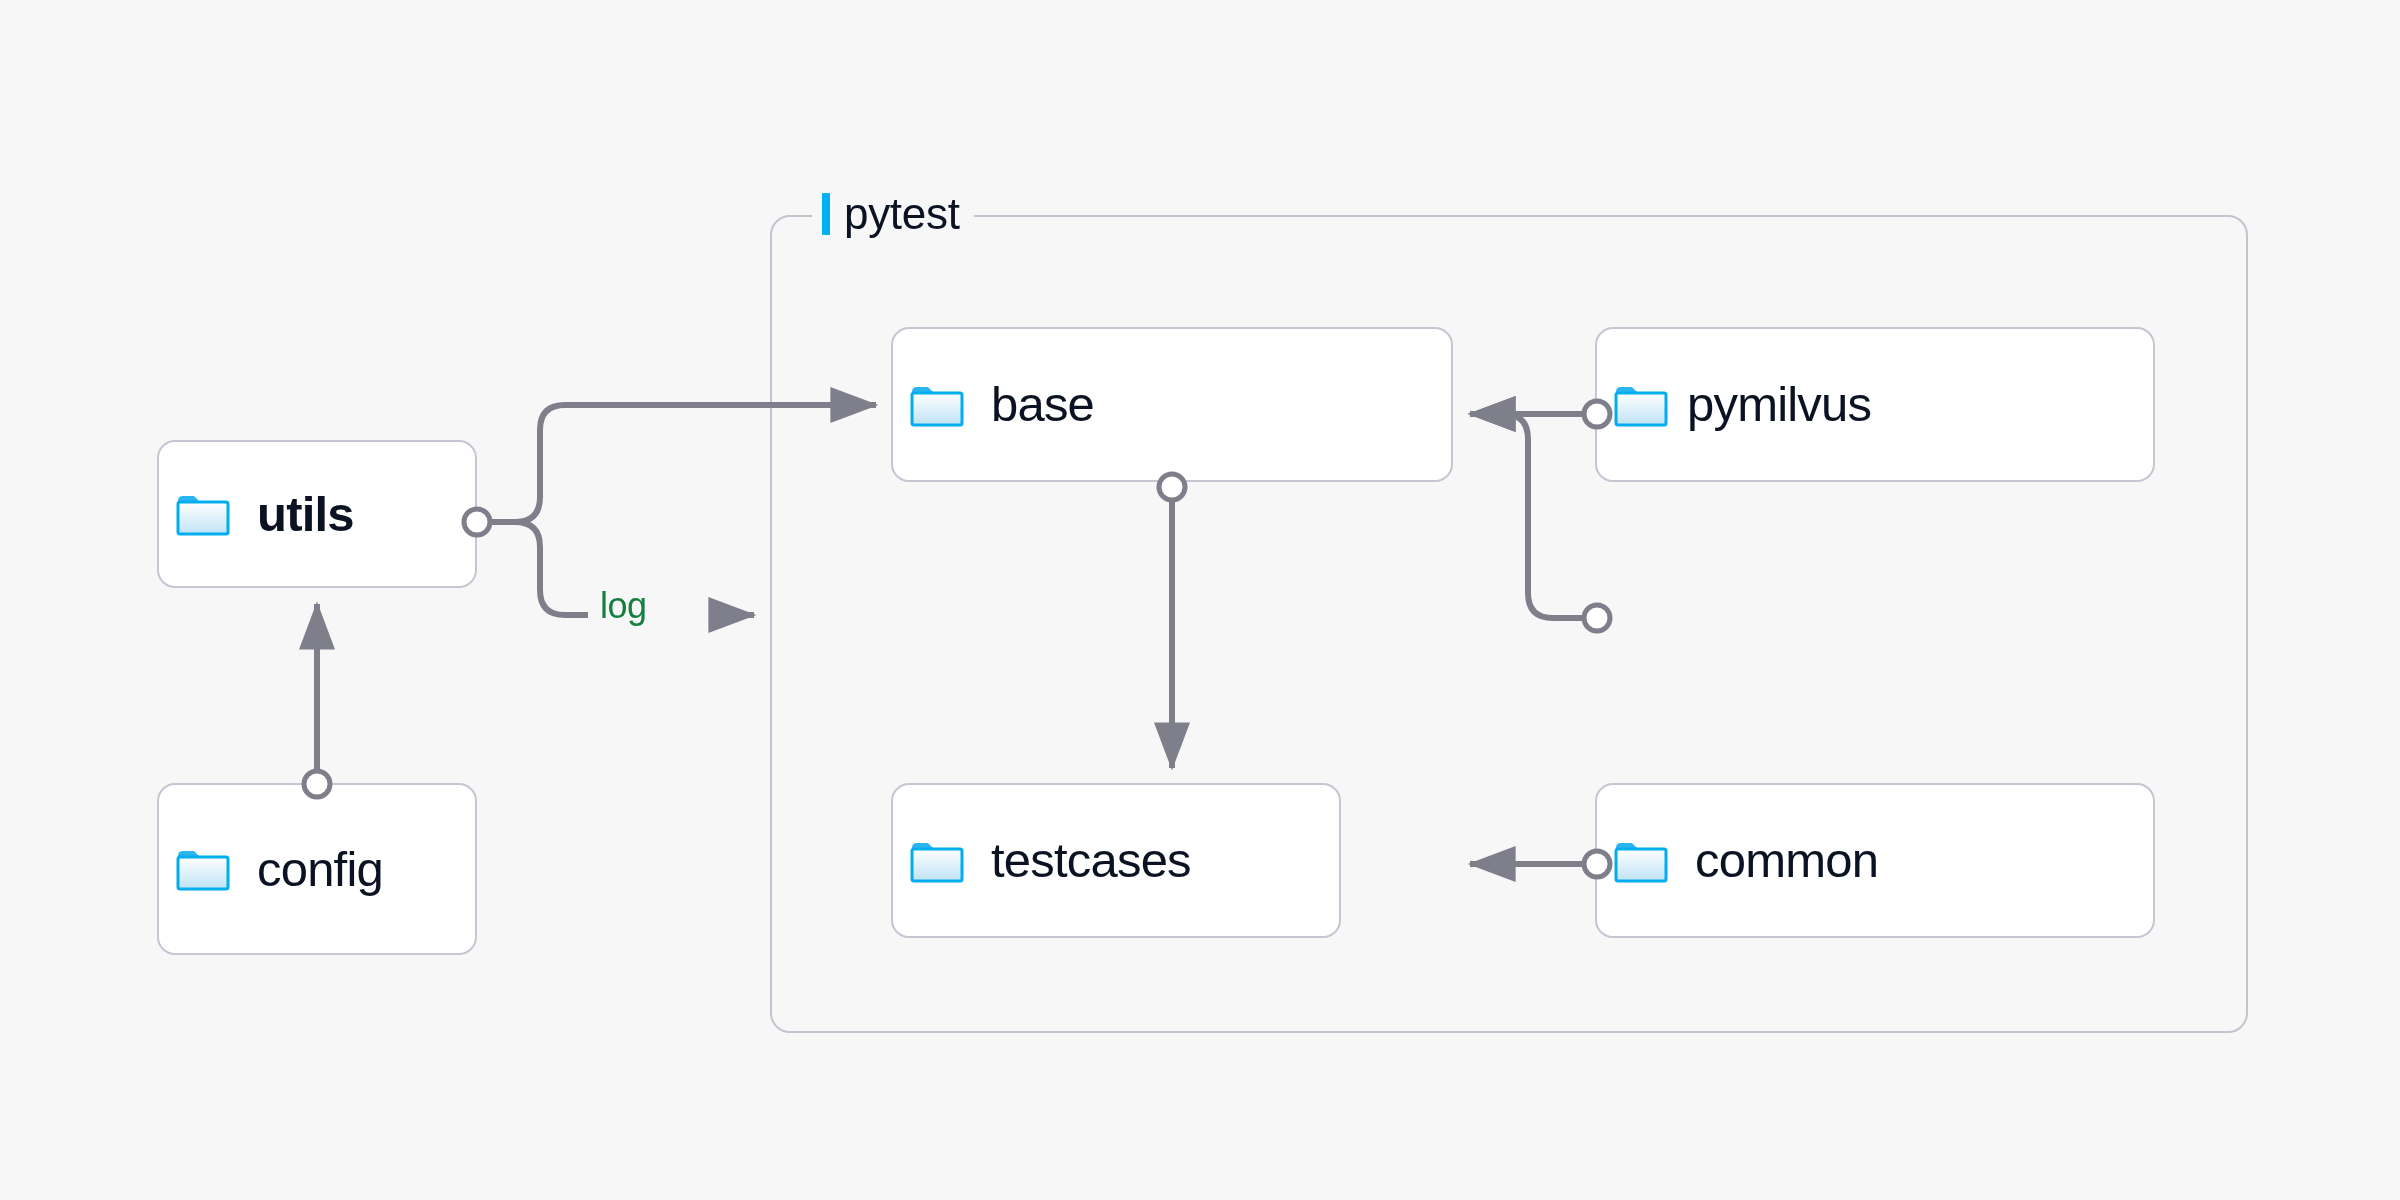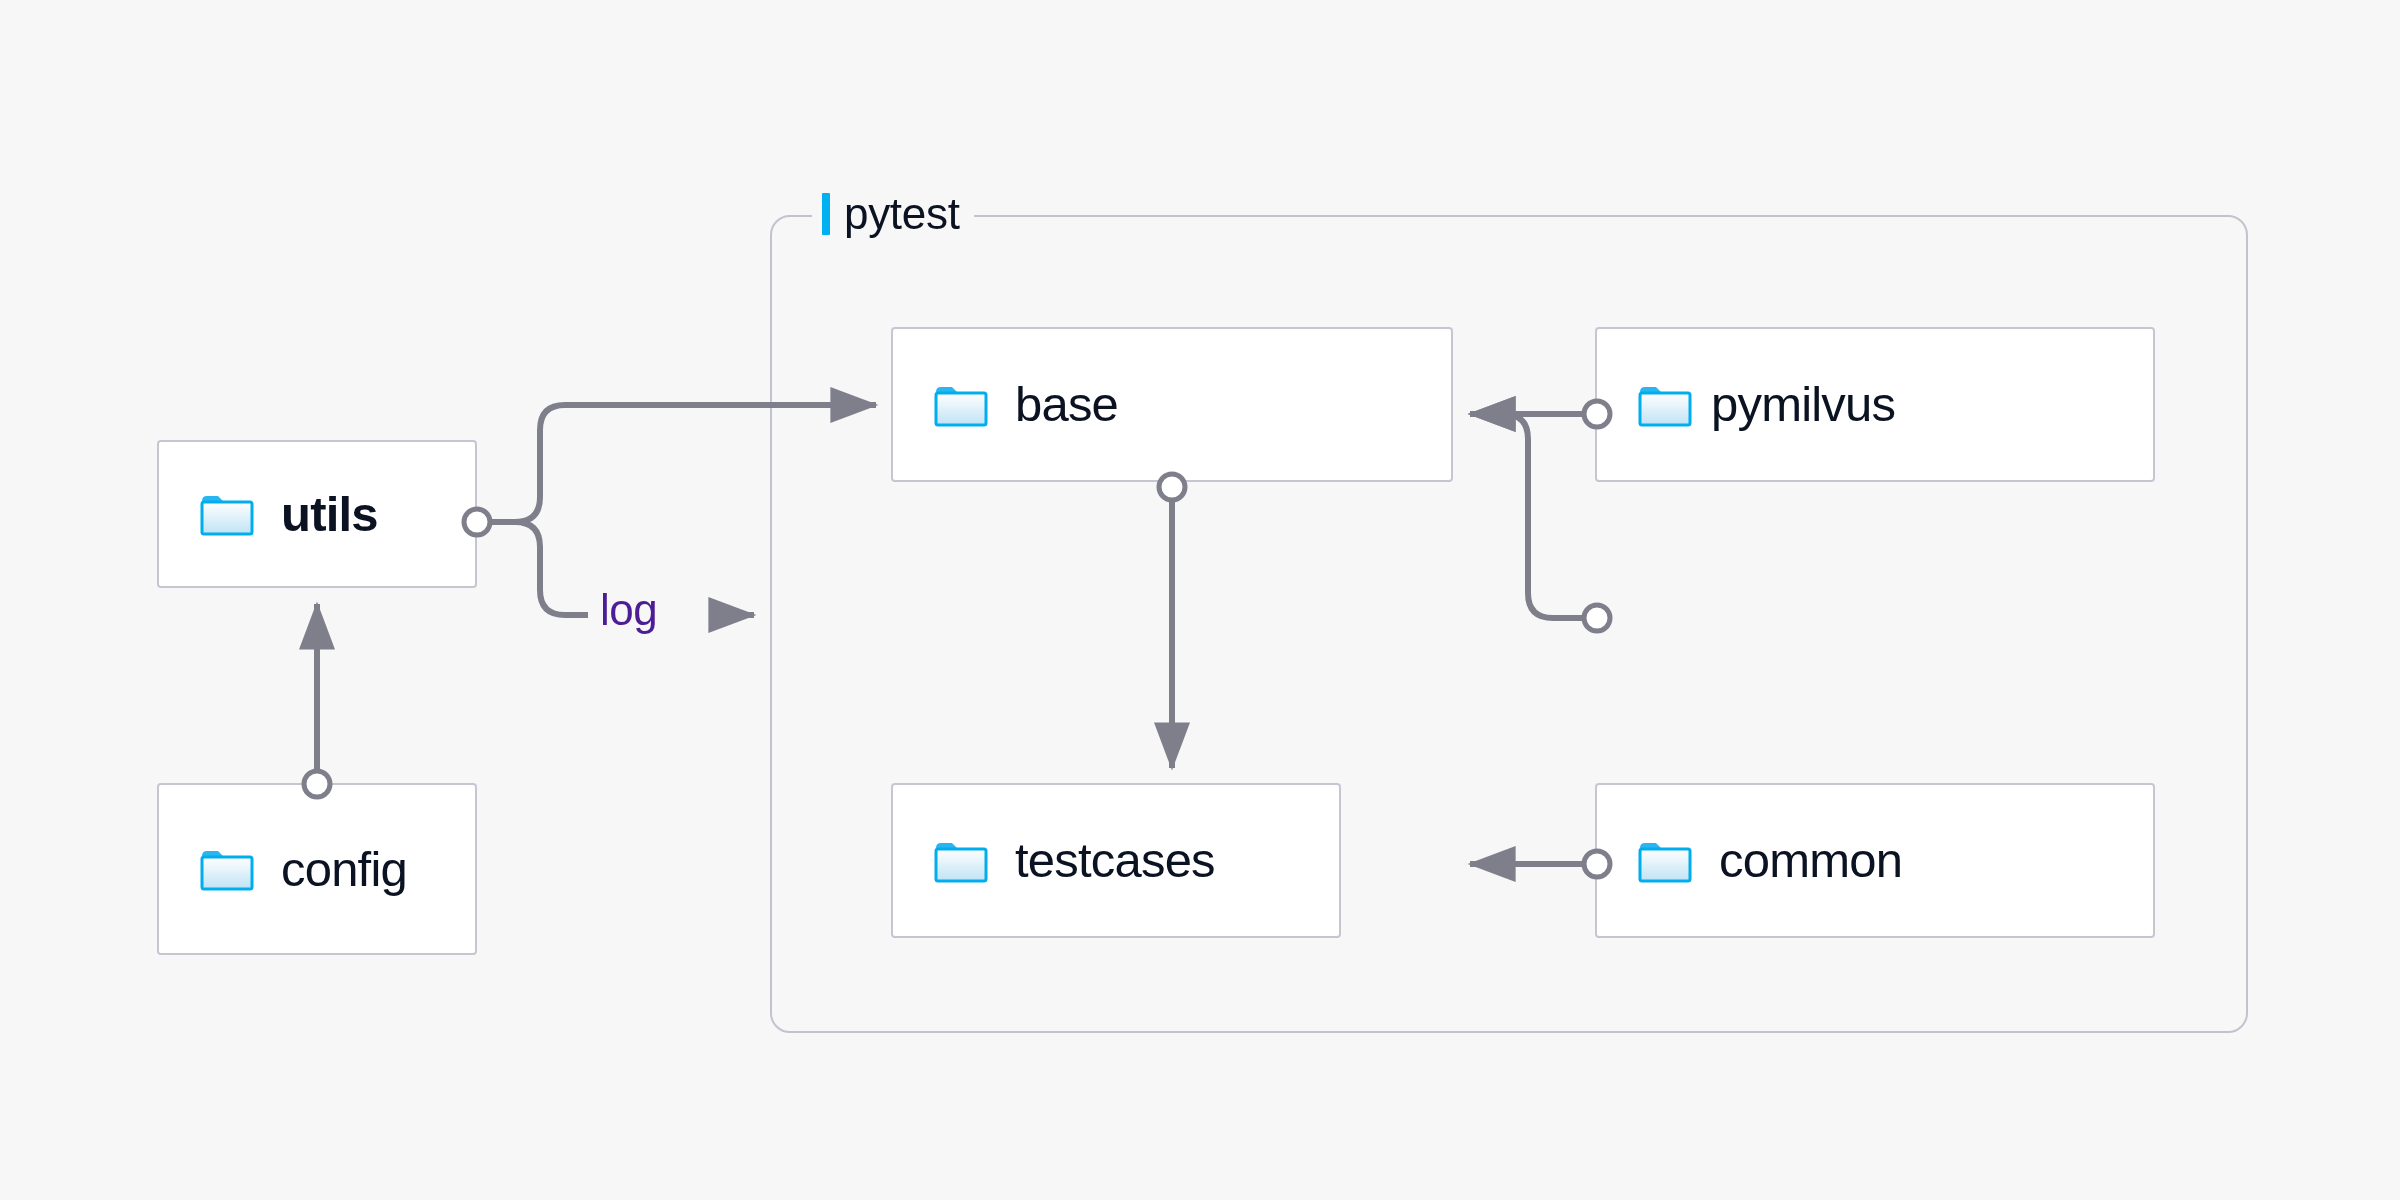--- a/index.html
+++ b/index.html
@@ -58,45 +58,45 @@
     letter-spacing: -0.3px;
     white-space: nowrap;
   }
 
   
   .node {
     position: absolute;
     box-sizing: border-box;
     background: #ffffff;
     border: 2px solid #c6c6d2;
-    border-radius: 4px;
+    border-radius: 18px;
     display: flex;
     align-items: center;
-    padding-left: 40px;
+    padding-left: 16px;
     gap: 26px;
   }
   .node-label {
     font-size: 49px;
     color: #0b1222;
     letter-spacing: -0.8px;
     white-space: nowrap;
     line-height: 1;
   }
   .folder-icon {
     width: 56px;
     height: 46px;
     flex: none;
     display: block;
   }
 
   
   .edge-label {
     position: absolute;
-    font-size: 44px;
-    color: #4c1d95;
+    font-size: 36px;
+    color: #15803d;
     letter-spacing: -0.5px;
     white-space: nowrap;
     line-height: 1;
   }
 </style>
 </head>
 <body>
 
 <div id="canvas">
 

